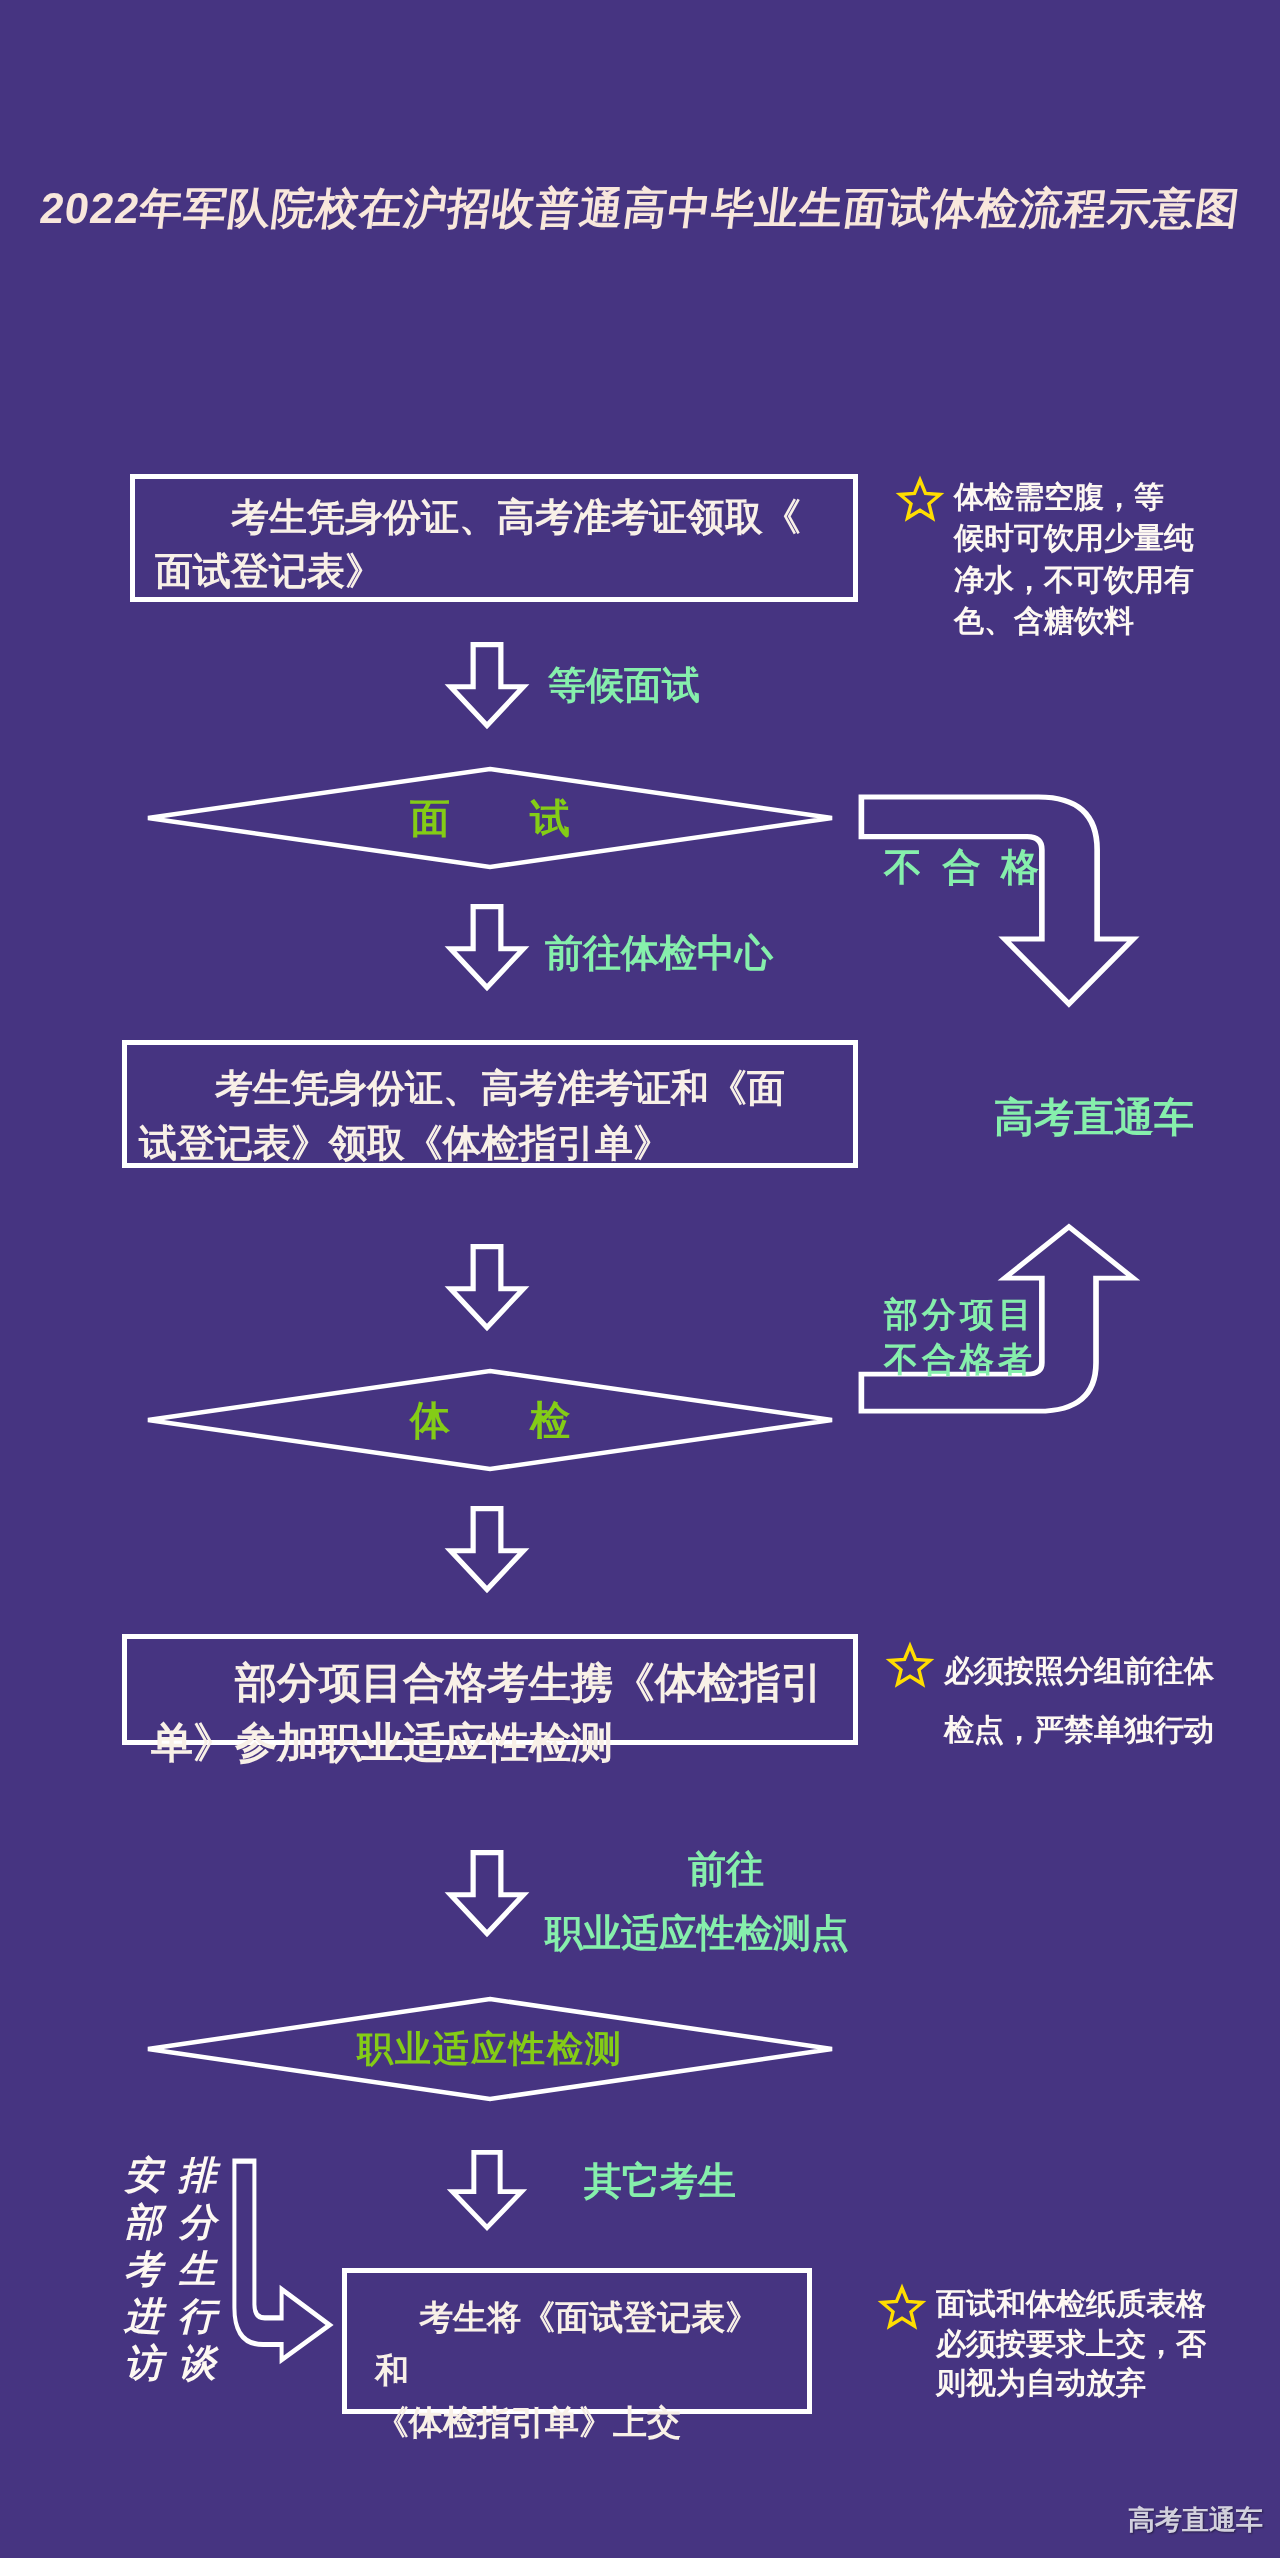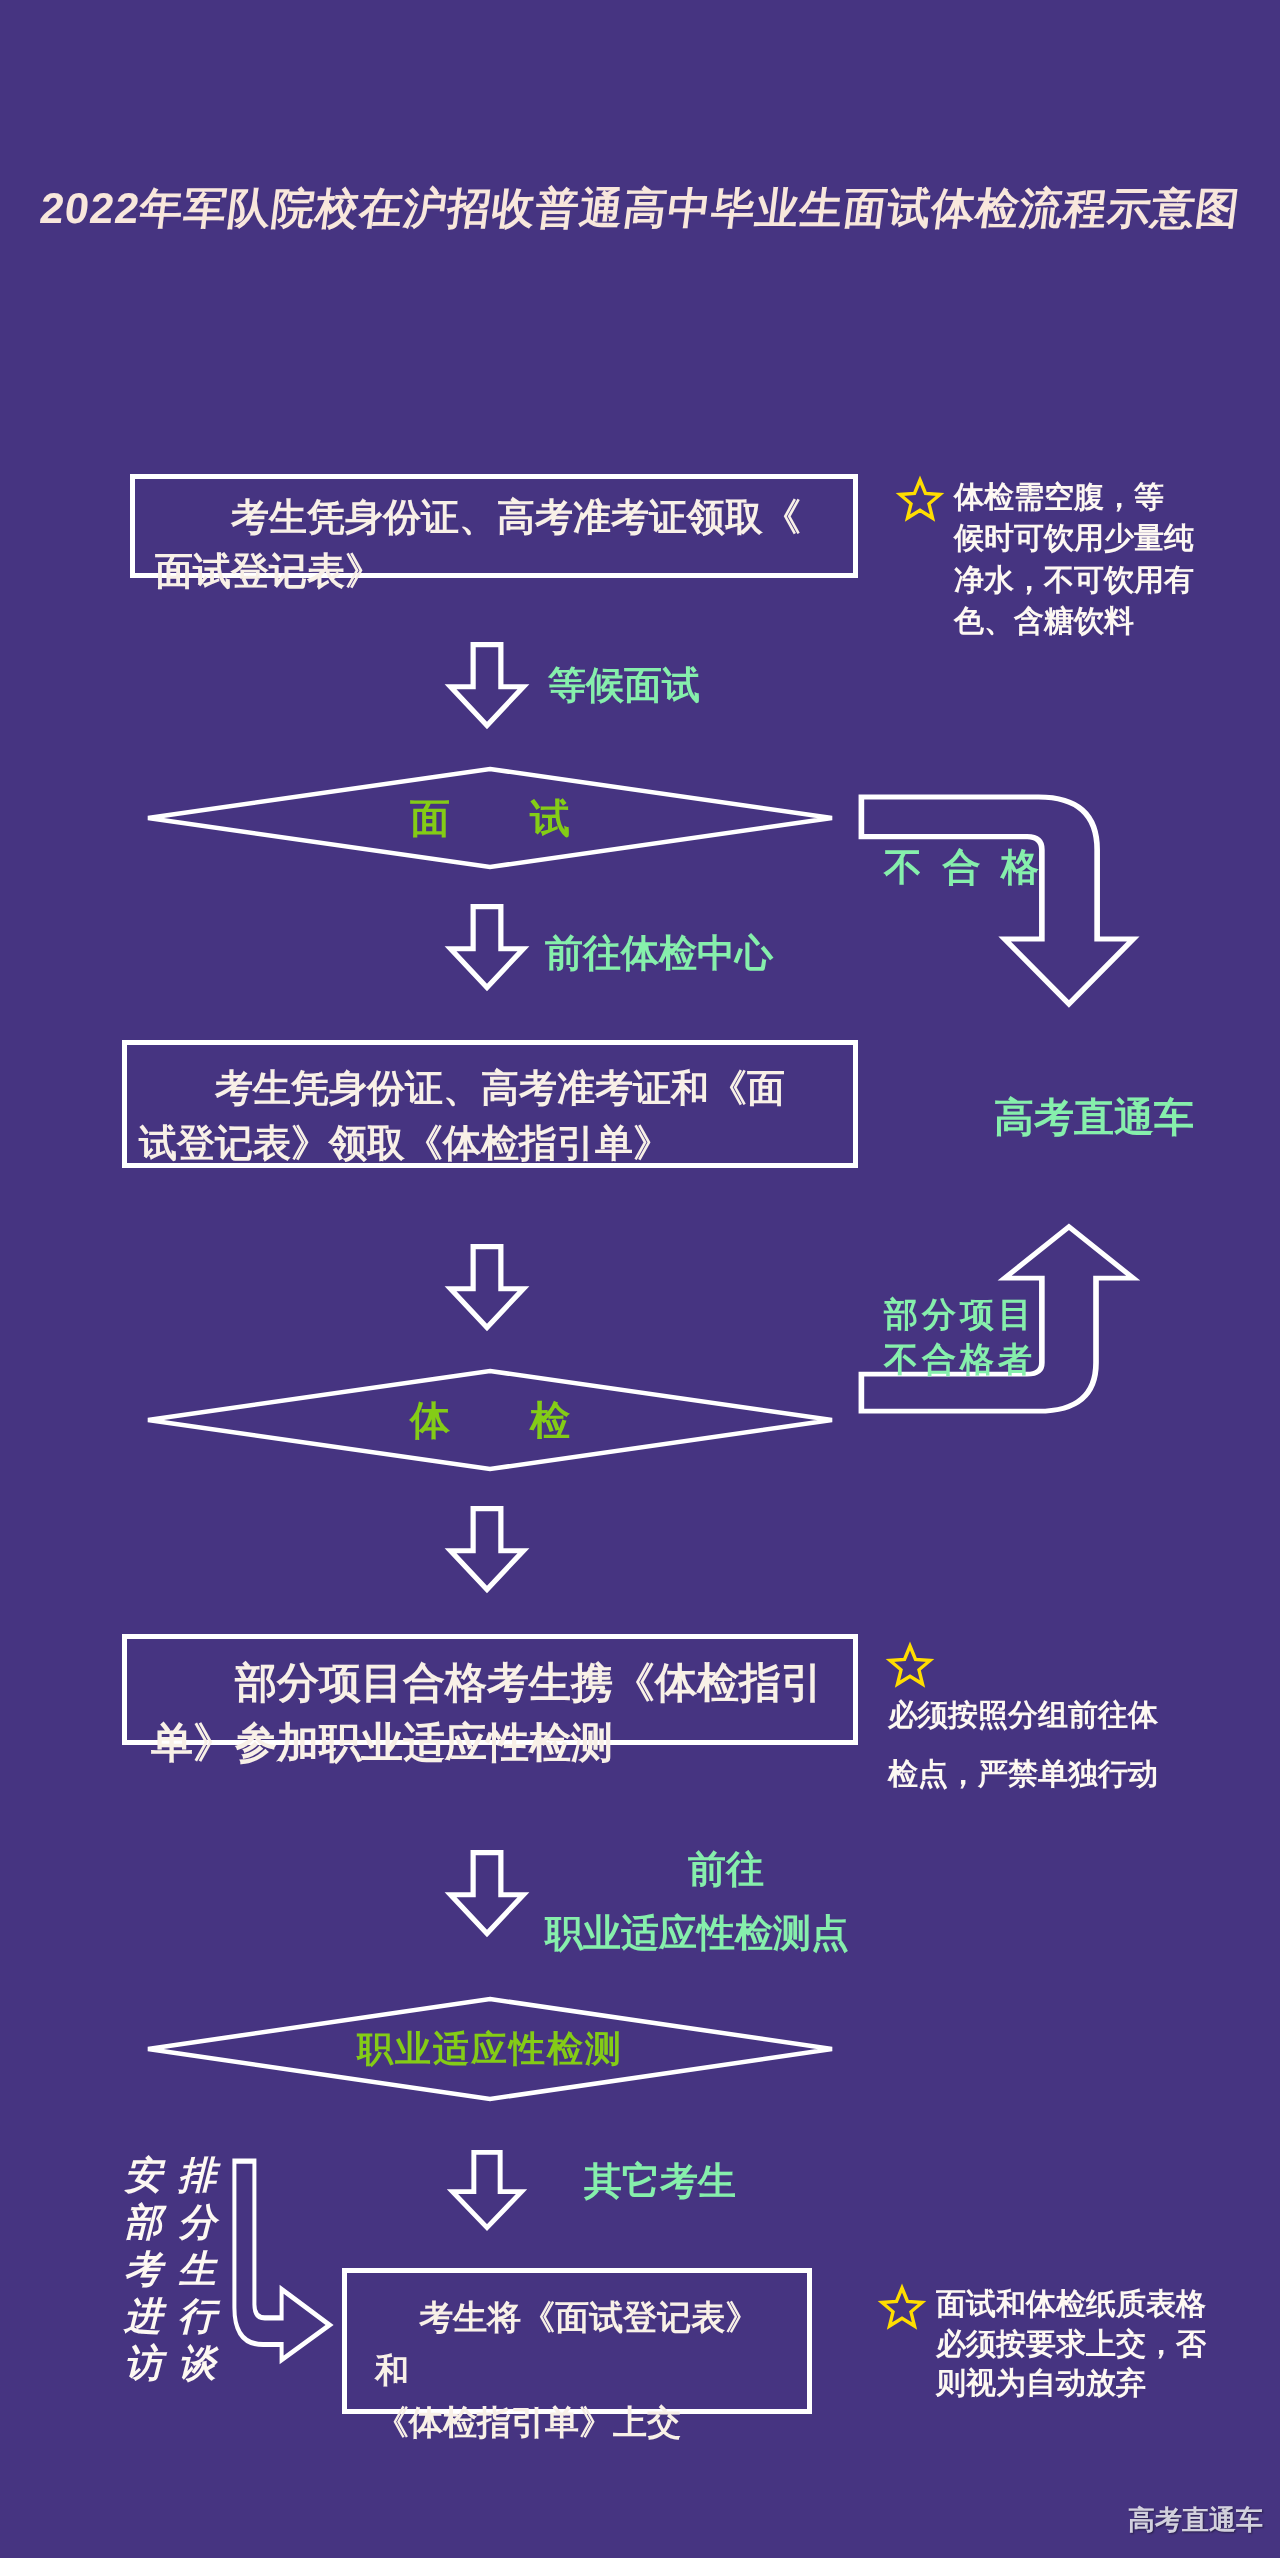--- a/index.html
+++ b/index.html
@@ -48,21 +48,21 @@
   }
   svg{display:block;overflow:visible;}
 </style>
 </head>
 <body>
 
 <div class="canvas">
 
   <div class="abs title">2022年军队院校在沪招收普通高中毕业生面试体检流程示意图</div>
 
-  <div class="abs box" style="left:130px;top:474px;width:728px;height:104px;padding:12px 20px;font-size:38px;line-height:1.42;">
+  <div class="abs box" style="left:130px;top:474px;width:728px;height:128px;padding:12px 20px;font-size:38px;line-height:1.42;">
     <span class="line indent">考生凭身份证、高考准考证领取《</span>
     <span class="line">面试登记表》</span>
   </div>
 
   <div class="abs note" style="left:898px;top:476px;width:330px;">
     <svg class="star" width="44" height="42" viewBox="0 0 44 42">
       <polygon points="22,2 27.5,15.5 42,16.5 31,25.8 34.5,40 22,32.2 9.5,40 13,25.8 2,16.5 16.5,15.5" fill="none" stroke="#ffdd00" stroke-width="3.4"></polygon>
     </svg>
     <div class="ntext" style="line-height:1.38;">
       <span class="line">体检需空腹，等</span>
@@ -122,21 +122,21 @@
 
   <svg class="abs" style="left:448px;top:1506px;" width="78" height="86" viewBox="0 0 90 100" preserveAspectRatio="none">
     <path d="M29 3 H61 V52 H87 L45 97 L3 52 H29 Z" fill="none" stroke="#ffffff" stroke-width="6"></path>
   </svg>
 
   <div class="abs box" style="left:122px;top:1634px;width:736px;height:111px;padding:14px 24px;font-size:42px;line-height:1.42;">
     <span class="line indent">部分项目合格考生携《体检指引</span>
     <span class="line">单》参加职业适应性检测</span>
   </div>
 
-  <div class="abs note" style="left:888px;top:1642px;width:360px;flex-direction:column;">
+  <div class="abs note" style="left:888px;top:1642px;width:360px;">
     <svg class="star" width="44" height="42" viewBox="0 0 44 42">
       <polygon points="22,2 27.5,15.5 42,16.5 31,25.8 34.5,40 22,32.2 9.5,40 13,25.8 2,16.5 16.5,15.5" fill="none" stroke="#ffdd00" stroke-width="3.4"></polygon>
     </svg>
     <div class="ntext" style="line-height:1.95;">
       <span class="line">必须按照分组前往体</span>
       <span class="line">检点，严禁单独行动</span>
     </div>
   </div>
 
   <svg class="abs" style="left:448px;top:1850px;" width="78" height="86" viewBox="0 0 90 100" preserveAspectRatio="none">

